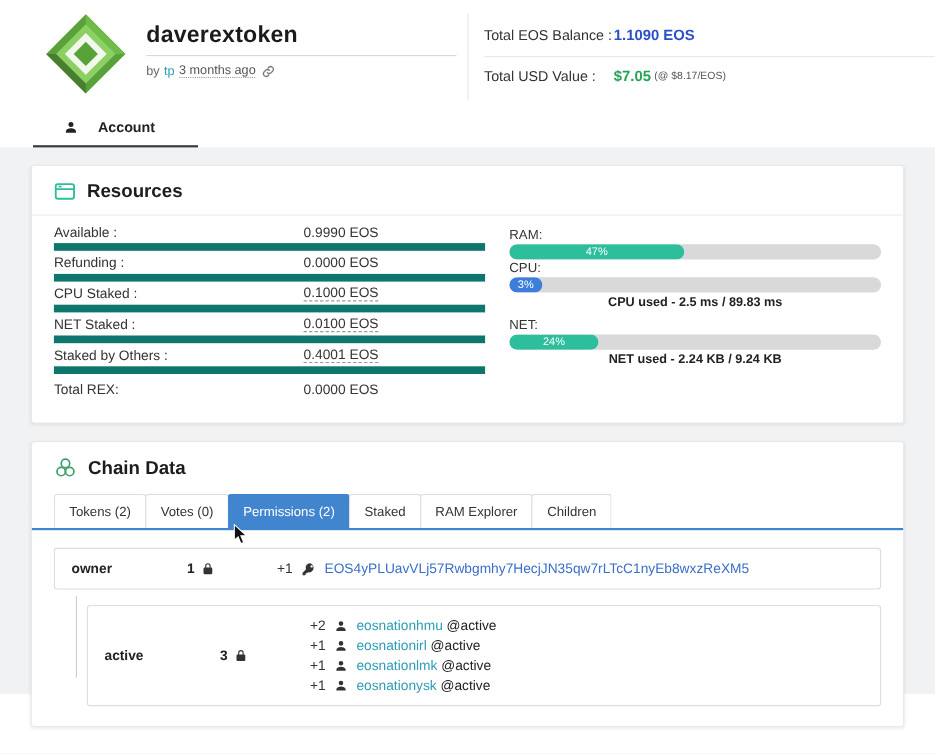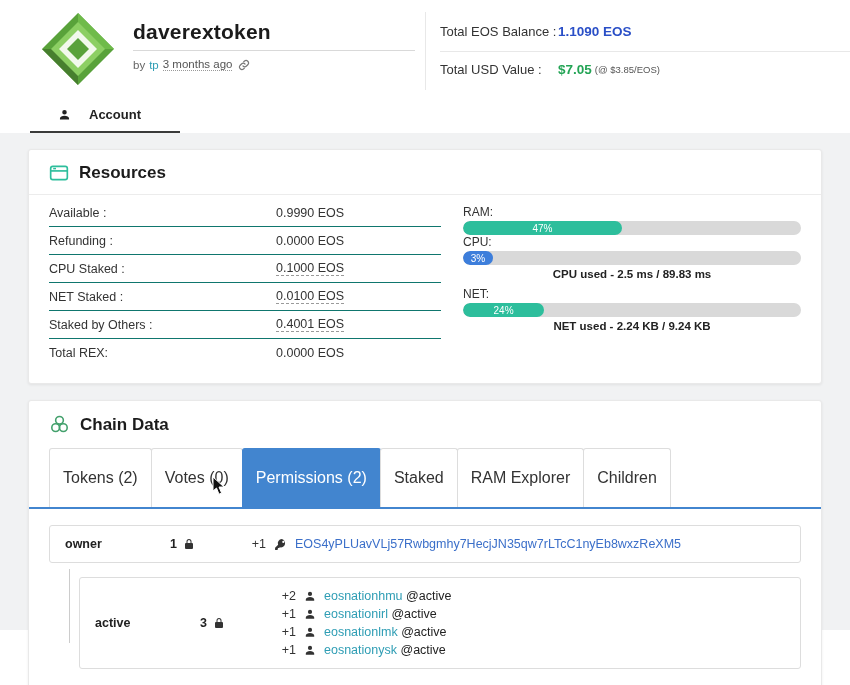--- a/index.html
+++ b/index.html
@@ -33,35 +33,35 @@
   
   .page-body { background:#f1f2f3; height:497px; padding:16px 28px 0; }
   .card { background:#fff; border:1px solid #e9e9e9; border-radius:3px;
     box-shadow:0 1px 3px rgba(0,0,0,.07); }
   .card-header { display:flex; align-items:center; gap:10px; padding:13px 20px 11px; }
   .card-title { font-size:17px; font-weight:bold; color:#1c1c1c; }
   .card-divider { border-bottom:1px solid #ececec; }
   
   .res-content { display:flex; padding:4px 20px 16px; }
   .res-table { flex:0 0 392px; }
-  .res-row { display:flex; align-items:center; height:28px; border-bottom:1px solid #0f766e; font-size:12.5px; color:#333; }
+  .res-row { display:flex; align-items:center; height:28px; border-bottom:7px solid #0f766e; font-size:12.5px; color:#333; }
   .res-row:last-child { border-bottom:none; }
   .res-label { flex:0 0 227px; }
   .res-value.dashed { border-bottom:1px dashed #9a9a9a; }
   .res-meters { flex:1; margin-left:22px; padding-top:6px; }
   .meter-label { font-size:12px; color:#333; margin-bottom:2px; }
   .meter-bar { height:14px; background:#d9d9d9; border-radius:8px; overflow:hidden; }
   .meter-fill { height:100%; border-radius:8px; min-width:30px; display:flex; align-items:center; justify-content:center;
     color:#fff; font-size:10px; }
   .meter-usage { font-size:11.5px; font-weight:bold; color:#222; text-align:center; margin:3px 0 7px; }
   
   .chain-card { margin-top:16px; }
   .tabs-row { display:flex; padding:0 20px; border-bottom:2px solid var(--active-tab); margin-top:2px; }
   .tab { background:#fff; border:1px solid #ddd; border-bottom:none; margin-right:-1px;
-    padding:20px 13px; font-size:16px; color:#333; cursor:pointer; border-radius:3px 3px 0 0; }
+    padding:8px 13px; font-size:12px; color:#333; cursor:pointer; border-radius:3px 3px 0 0; }
   .tab.active { background:var(--active-tab); border-color:var(--active-tab); color:#fff; }
   .perm-section { position:relative; padding:16px 20px 18px; }
   .perm-box { border:1px solid #ddd; border-radius:3px; background:#fff;
     display:flex; align-items:center; padding:11px 15px; font-size:12.5px; }
   .perm-name { font-weight:bold; flex:0 0 105px; color:#222; }
   .perm-threshold { flex:0 0 78px; display:flex; align-items:center; gap:6px; font-weight:bold; }
   .perm-entries { flex:1; display:flex; flex-direction:column; gap:4px; }
   .perm-entry { display:flex; align-items:center; gap:8px; }
   .entry-weight { width:18px; text-align:right; color:#333; }
   .key-link { color:var(--key-link); text-decoration:none; }
@@ -101,21 +101,21 @@
     </div>
   </div>
   <div class="header-right">
     <div class="bal-row first">
       <span class="bal-label">Total EOS Balance :</span>
       <span class="bal-value">1.1090 EOS</span>
     </div>
     <div class="bal-row">
       <span class="bal-label">Total USD Value :</span>
       <span class="usd-value">$7.05</span>
-      <span class="usd-rate">(@ $3.85/EOS)</span>
+      <span class="usd-rate">(@ $8.17/EOS)</span>
     </div>
   </div>
 </div>
 
 <div class="tab-strip">
   <div class="account-tab">
     <svg width="13" height="13" viewBox="0 0 24 24">
       <path fill="#222" d="M12 12a4.2 4.2 0 1 0 0-8.4A4.2 4.2 0 0 0 12 12zm0 2.2c-4.2 0-8.4 2.1-8.4 5v2.2h16.8V19.2c0-2.9-4.2-5-8.4-5z"></path>
     </svg>
     <span>Account</span>

